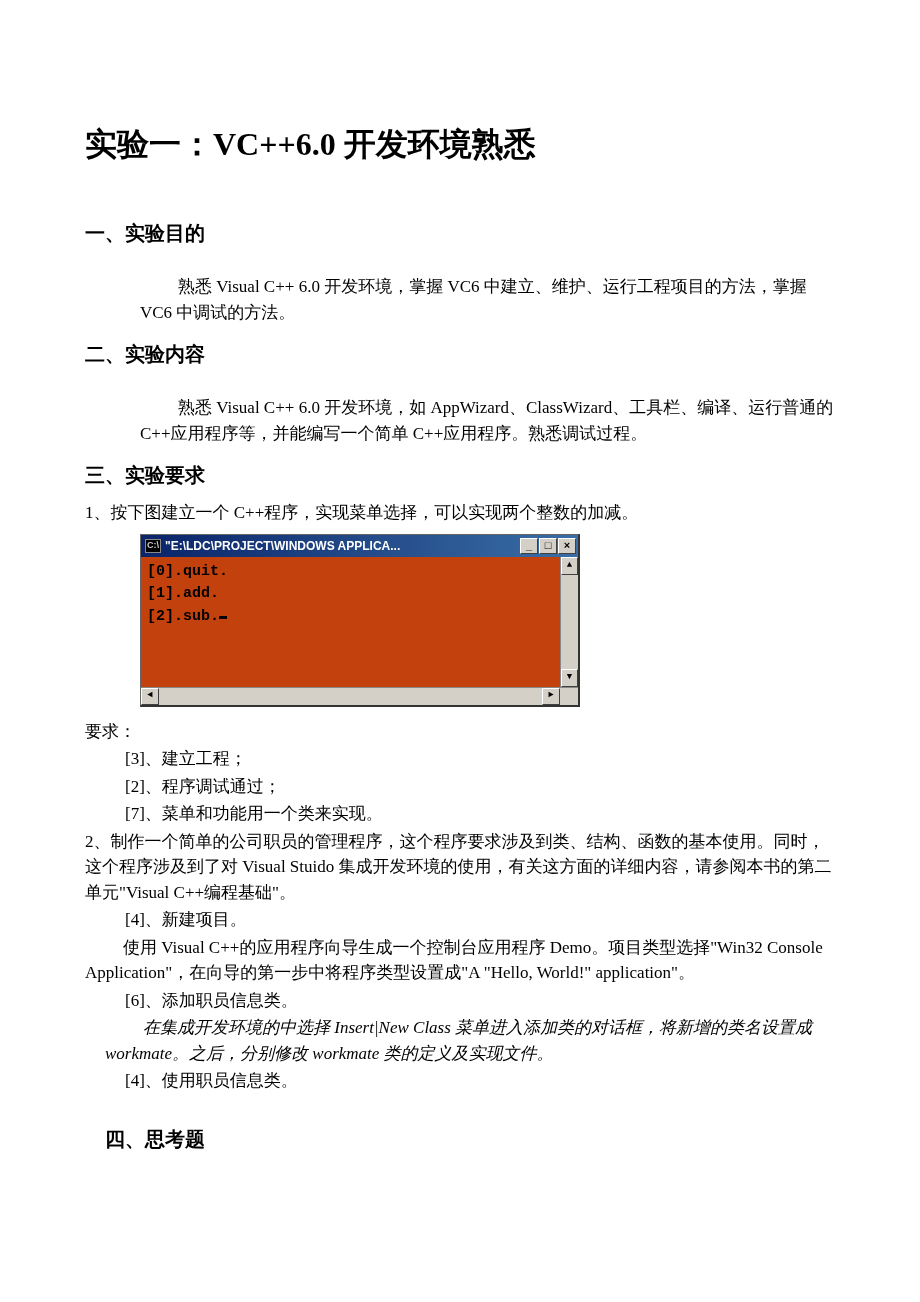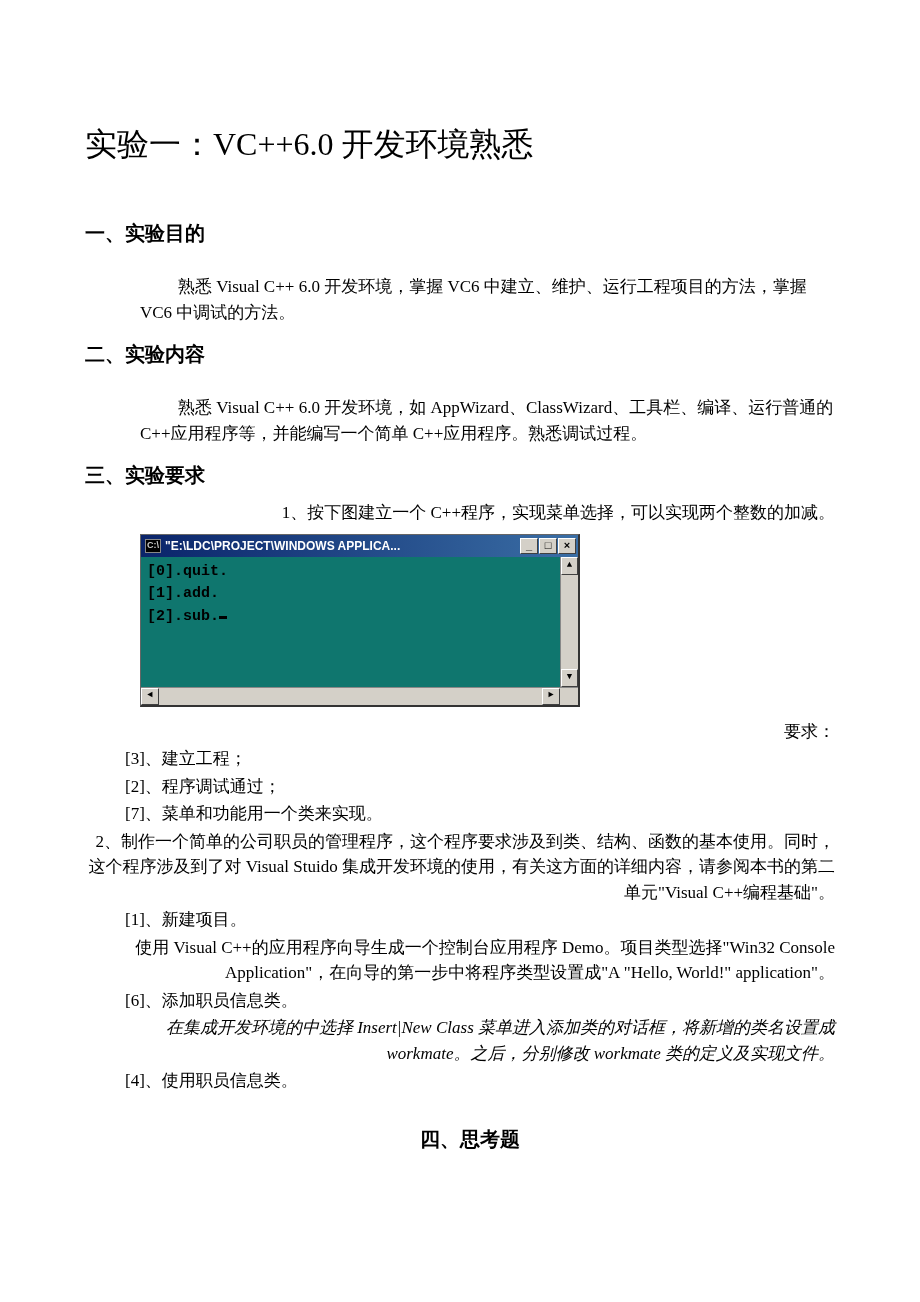--- a/index.html
+++ b/index.html
@@ -8,35 +8,35 @@
       width: 920px;
       height: 1302px;
       padding: 120px 85px 60px 85px;
       font-family: "SimSun", "宋体", serif;
       color: #000;
       font-size: 17px;
       line-height: 1.5;
     }
     h1 {
       font-size: 32px;
-      font-weight: normal;
+      font-weight: bold;
       font-family: "SimHei", "黑体", "SimSun", serif;
       margin-bottom: 50px;
     }
     h2 {
       font-size: 20px;
       font-weight: bold;
       font-family: "SimHei", "黑体", "SimSun", serif;
       margin-top: 14px;
       margin-bottom: 10px;
     }
     .indent-block { padding-left: 55px; margin-bottom: 4px; margin-top: 26px; }
     .indent-first { text-indent: 38px; }
     .req-line { padding-left: 40px; margin-bottom: 2px; }
-    .para { margin-bottom: 2px; text-align: right; }
+    .para { margin-bottom: 2px; }
     .console-wrap {
       padding-left: 55px;
       margin-top: 8px;
       margin-bottom: 12px;
     }
     .console-window {
       width: 440px;
       border: 1px solid #666;
       border-right: 2px solid #333;
       border-bottom: 2px solid #333;
@@ -76,21 +76,21 @@
       font-family: "Arial", sans-serif;
       display: flex; align-items: center; justify-content: center;
       line-height: 1;
     }
     .console-body {
       display: flex;
       background: #fff;
     }
     .console-content {
       flex: 1;
-      background: #0f766e;
+      background: #c2410c;
       padding: 4px 6px;
       font-family: "Courier New", monospace;
       font-size: 15px;
       font-weight: bold;
       color: #000;
       min-height: 130px;
       white-space: pre;
     }
     .cursor {
       display: inline-block;
@@ -183,21 +183,21 @@
     </div>
   </div>
 </div>
 
 <p class="para">要求：</p>
 <p class="req-line">[3]、建立工程；</p>
 <p class="req-line">[2]、程序调试通过；</p>
 <p class="req-line">[7]、菜单和功能用一个类来实现。</p>
 
 <p class="para">2、制作一个简单的公司职员的管理程序，这个程序要求涉及到类、结构、函数的基本使用。同时，这个程序涉及到了对 Visual Stuido 集成开发环境的使用，有关这方面的详细内容，请参阅本书的第二单元"Visual C++编程基础"。</p>
-<p class="req-line">[1]、新建项目。</p>
+<p class="req-line">[4]、新建项目。</p>
 <p class="para indent-first">使用 Visual C++的应用程序向导生成一个控制台应用程序 Demo。项目类型选择"Win32 Console Application"，在向导的第一步中将程序类型设置成"A "Hello, World!" application"。</p>
 <p class="req-line">[6]、添加职员信息类。</p>
 <div style="padding-left: 20px; font-style: italic;">
   <p class="para indent-first">在集成开发环境的中选择 Insert|New Class 菜单进入添加类的对话框，将新增的类名设置成 workmate。之后，分别修改 workmate 类的定义及实现文件。</p>
 </div>
 <p class="req-line">[4]、使用职员信息类。</p>
 
-<h2 style="margin-top: 30px; padding-left: 20px; text-align: center;">四、思考题</h2>
+<h2 style="margin-top: 30px; padding-left: 20px;">四、思考题</h2>
 
 </body></html>

